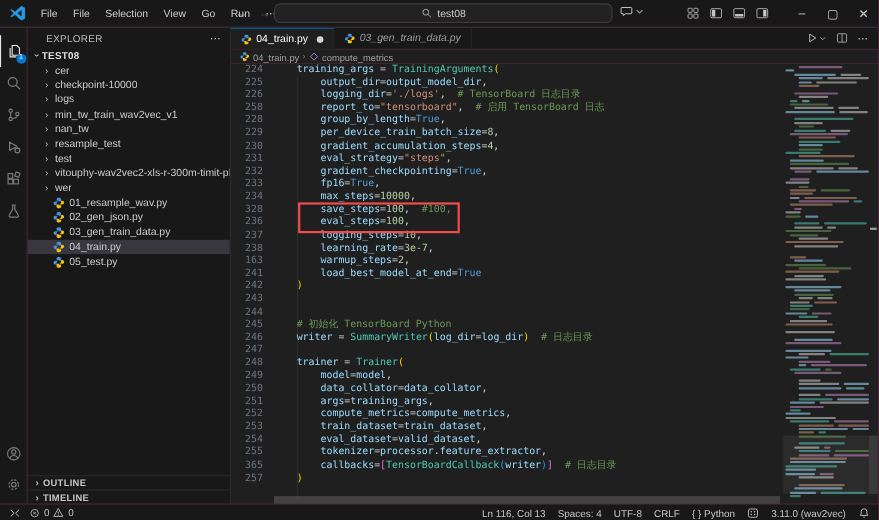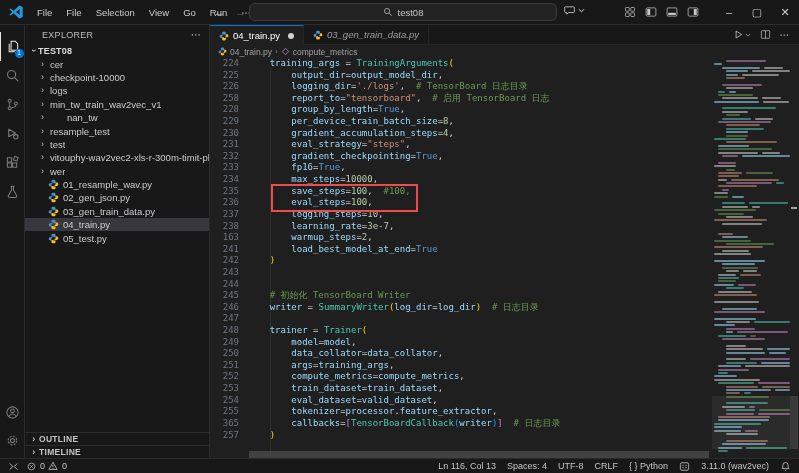--- a/index.html
+++ b/index.html
@@ -73,21 +73,21 @@
   .mm-viewport{position:absolute;left:502px;width:78px;top:338px;height:53px;background:rgba(255,255,255,.055)}
   .vscroll{position:absolute;right:0;top:0;width:10px;bottom:0}
   .vthumb{position:absolute;left:1px;right:1px;top:338px;height:53px;background:rgba(121,121,121,.3)}
   .vmarker{position:absolute;left:2px;right:2px;top:149px;height:2px;background:rgba(234,234,234,.65)}
   .hthumb{position:absolute;left:39px;width:460px;top:393px;height:7px;background:rgba(121,121,121,.4)}
   
   .statusbar{height:15px;background:#181818;border-top:1px solid #2b2b2b;display:flex;align-items:center;font-size:9px;color:#c5c5c5;padding:0 8px}
   .sb-left{display:flex;align-items:center;gap:8px}
   .sb-prob{display:flex;align-items:center;gap:3px}
   .sb-prob span{margin-left:1px}
-  .sb-right{margin-left:auto;display:flex;align-items:center;gap:11px;white-space:nowrap}
+  .sb-right{margin-left:auto;display:flex;align-items:flex-end;gap:11px;white-space:nowrap}
   .sb-item{display:flex;align-items:center;gap:3px}
   svg{display:block}
 </style>
 </head>
 <body>
 
 <div class="app">
 
   <div class="titlebar">
     <svg class="logo" viewBox="0 0 16 16">
@@ -230,21 +230,21 @@
           <div class="trow child" style="padding-left: 13px;">
             <span class="chev">›</span>
             <span class="lbl" style="margin-left: 3px;">logs</span>
           </div>
           <div class="trow child" style="padding-left: 13px;">
             <span class="chev">›</span>
             <span class="lbl" style="margin-left: 3px;">min_tw_train_wav2vec_v1</span>
           </div>
           <div class="trow child" style="padding-left: 13px;">
             <span class="chev">›</span>
-            <span class="lbl" style="margin-left: 20px;">nan_tw</span>
+            <span class="lbl" style="margin-left: 3px;">nan_tw</span>
           </div>
           <div class="trow child" style="padding-left: 13px;">
             <span class="chev">›</span>
             <span class="lbl" style="margin-left: 3px;">resample_test</span>
           </div>
           <div class="trow child" style="padding-left: 13px;">
             <span class="chev">›</span>
             <span class="lbl" style="margin-left: 3px;">test</span>
           </div>
           <div class="trow child" style="padding-left: 13px;">
@@ -353,30 +353,30 @@
             <div class="cl"><span class="ln">225</span><span class="ct">        <span class="tk-v">output_dir</span><span class="tk-d">=</span><span class="tk-v">output_model_dir</span><span class="tk-d">,</span></span></div>
             <div class="cl"><span class="ln">226</span><span class="ct">        <span class="tk-v">logging_dir</span><span class="tk-d">=</span><span class="tk-s">'./logs'</span><span class="tk-d">,</span><span class="tk-m">  # TensorBoard 日志目录</span></span></div>
             <div class="cl"><span class="ln">258</span><span class="ct">        <span class="tk-v">report_to</span><span class="tk-d">=</span><span class="tk-s">"tensorboard"</span><span class="tk-d">,</span><span class="tk-m">  # 启用 TensorBoard 日志</span></span></div>
             <div class="cl"><span class="ln">228</span><span class="ct">        <span class="tk-v">group_by_length</span><span class="tk-d">=</span><span class="tk-k">True</span><span class="tk-d">,</span></span></div>
             <div class="cl"><span class="ln">229</span><span class="ct">        <span class="tk-v">per_device_train_batch_size</span><span class="tk-d">=</span><span class="tk-n">8</span><span class="tk-d">,</span></span></div>
             <div class="cl"><span class="ln">230</span><span class="ct">        <span class="tk-v">gradient_accumulation_steps</span><span class="tk-d">=</span><span class="tk-n">4</span><span class="tk-d">,</span></span></div>
             <div class="cl"><span class="ln">231</span><span class="ct">        <span class="tk-v">eval_strategy</span><span class="tk-d">=</span><span class="tk-s">"steps"</span><span class="tk-d">,</span></span></div>
             <div class="cl"><span class="ln">232</span><span class="ct">        <span class="tk-v">gradient_checkpointing</span><span class="tk-d">=</span><span class="tk-k">True</span><span class="tk-d">,</span></span></div>
             <div class="cl"><span class="ln">233</span><span class="ct">        <span class="tk-v">fp16</span><span class="tk-d">=</span><span class="tk-k">True</span><span class="tk-d">,</span></span></div>
             <div class="cl"><span class="ln">234</span><span class="ct">        <span class="tk-v">max_steps</span><span class="tk-d">=</span><span class="tk-n">10000</span><span class="tk-d">,</span></span></div>
-            <div class="cl"><span class="ln">235</span><span class="ct">        <span class="tk-v">save_steps</span><span class="tk-d">=</span><span class="tk-n">100</span><span class="tk-d">,</span><span class="tk-m">  #100,</span></span></div>
+            <div class="cl"><span class="ln">328</span><span class="ct">        <span class="tk-v">save_steps</span><span class="tk-d">=</span><span class="tk-n">100</span><span class="tk-d">,</span><span class="tk-m">  #100,</span></span></div>
             <div class="cl"><span class="ln">236</span><span class="ct">        <span class="tk-v">eval_steps</span><span class="tk-d">=</span><span class="tk-n">100</span><span class="tk-d">,</span></span></div>
             <div class="cl"><span class="ln">237</span><span class="ct">        <span class="tk-v">logging_steps</span><span class="tk-d">=</span><span class="tk-n">10</span><span class="tk-d">,</span></span></div>
             <div class="cl"><span class="ln">238</span><span class="ct">        <span class="tk-v">learning_rate</span><span class="tk-d">=</span><span class="tk-n">3e-7</span><span class="tk-d">,</span></span></div>
             <div class="cl"><span class="ln">163</span><span class="ct">        <span class="tk-v">warmup_steps</span><span class="tk-d">=</span><span class="tk-n">2</span><span class="tk-d">,</span></span></div>
             <div class="cl"><span class="ln">241</span><span class="ct">        <span class="tk-v">load_best_model_at_end</span><span class="tk-d">=</span><span class="tk-k">True</span></span></div>
             <div class="cl"><span class="ln">242</span><span class="ct">    <span class="tk-p1">)</span></span></div>
             <div class="cl"><span class="ln">243</span><span class="ct"></span></div>
             <div class="cl"><span class="ln">244</span><span class="ct"></span></div>
-            <div class="cl"><span class="ln">245</span><span class="ct">    <span class="tk-m"># 初始化 TensorBoard Writer</span></span></div>
+            <div class="cl"><span class="ln">245</span><span class="ct">    <span class="tk-m"># 初始化 TensorBoard Python</span></span></div>
             <div class="cl"><span class="ln">246</span><span class="ct">    <span class="tk-v">writer</span><span class="tk-d"> = </span><span class="tk-c">SummaryWriter</span><span class="tk-p1">(</span><span class="tk-v">log_dir</span><span class="tk-d">=</span><span class="tk-v">log_dir</span><span class="tk-p1">)</span><span class="tk-m">  # 日志目录</span></span></div>
             <div class="cl"><span class="ln">247</span><span class="ct"></span></div>
             <div class="cl"><span class="ln">248</span><span class="ct">    <span class="tk-v">trainer</span><span class="tk-d"> = </span><span class="tk-c">Trainer</span><span class="tk-p1">(</span></span></div>
             <div class="cl"><span class="ln">249</span><span class="ct">        <span class="tk-v">model</span><span class="tk-d">=</span><span class="tk-v">model</span><span class="tk-d">,</span></span></div>
             <div class="cl"><span class="ln">250</span><span class="ct">        <span class="tk-v">data_collator</span><span class="tk-d">=</span><span class="tk-v">data_collator</span><span class="tk-d">,</span></span></div>
             <div class="cl"><span class="ln">251</span><span class="ct">        <span class="tk-v">args</span><span class="tk-d">=</span><span class="tk-v">training_args</span><span class="tk-d">,</span></span></div>
             <div class="cl"><span class="ln">252</span><span class="ct">        <span class="tk-v">compute_metrics</span><span class="tk-d">=</span><span class="tk-v">compute_metrics</span><span class="tk-d">,</span></span></div>
             <div class="cl"><span class="ln">253</span><span class="ct">        <span class="tk-v">train_dataset</span><span class="tk-d">=</span><span class="tk-v">train_dataset</span><span class="tk-d">,</span></span></div>
             <div class="cl"><span class="ln">254</span><span class="ct">        <span class="tk-v">eval_dataset</span><span class="tk-d">=</span><span class="tk-v">valid_dataset</span><span class="tk-d">,</span></span></div>
             <div class="cl"><span class="ln">255</span><span class="ct">        <span class="tk-v">tokenizer</span><span class="tk-d">=</span><span class="tk-v">processor</span><span class="tk-d">.</span><span class="tk-v">feature_extractor</span><span class="tk-d">,</span></span></div>

